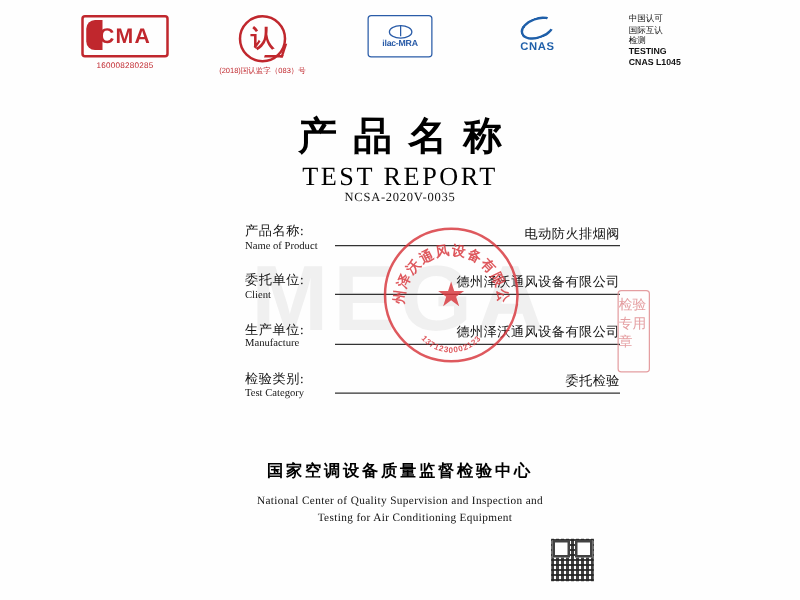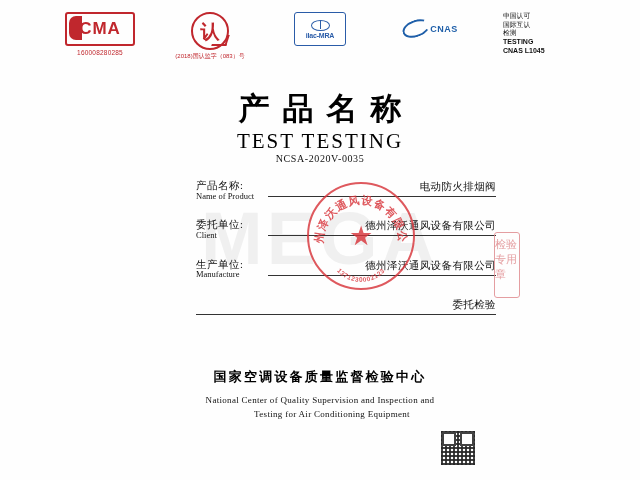--- a/index.html
+++ b/index.html
@@ -147,21 +147,21 @@
     font-weight: bold;
     color: #2a5ca8;
     letter-spacing: -0.2px;
   }
 
   
   .cnas-box {
     width: 56px;
     height: 32px;
     display: flex;
-    flex-direction: row;
+    flex-direction: column;
     align-items: center;
     justify-content: center;
   }
   .cnas-swoosh {
     width: 24px;
     height: 13px;
     border: 2px solid #1f5fa9;
     border-radius: 50%;
     border-right-color: transparent;
     transform: rotate(-20deg);
@@ -424,21 +424,21 @@
         <div class="cn">中国认可</div>
         <div class="cn">国际互认</div>
         <div class="cn">检测</div>
         <div class="en">TESTING</div>
         <div class="en">CNAS L1045</div>
       </div>
     </div>
   </div>
 
   <div class="title-cn">产品名称</div>
-  <div class="title-en">TEST TESTING</div>
+  <div class="title-en">TEST REPORT</div>
   <div class="report-no">NCSA-2020V-0035</div>
 
   <div class="watermark">MEGA</div>
 
   <div class="fields">
 
     <div class="field-row">
       <div class="field-label">
         <div class="lab-cn">产品名称:</div>
         <div class="lab-en">Name of Product</div>
@@ -456,20 +456,24 @@
 
     <div class="field-row">
       <div class="field-label">
         <div class="lab-cn">生产单位:</div>
         <div class="lab-en">Manufacture</div>
       </div>
       <div class="field-value">德州泽沃通风设备有限公司</div>
     </div>
 
     <div class="field-row">
+      <div class="field-label">
+        <div class="lab-cn">检验类别:</div>
+        <div class="lab-en">Test Category</div>
+      </div>
       <div class="field-value">委托检验</div>
     </div>
 
   </div>
 
   <div class="seal-main">
     <svg class="seal-arc" viewBox="0 0 104 104">
       <defs>
         <path id="arcTop" d="M 14,58 A 38,38 0 0 1 90,58"></path>
         <path id="arcBottom" d="M 20,66 A 32,32 0 0 0 84,66"></path>

